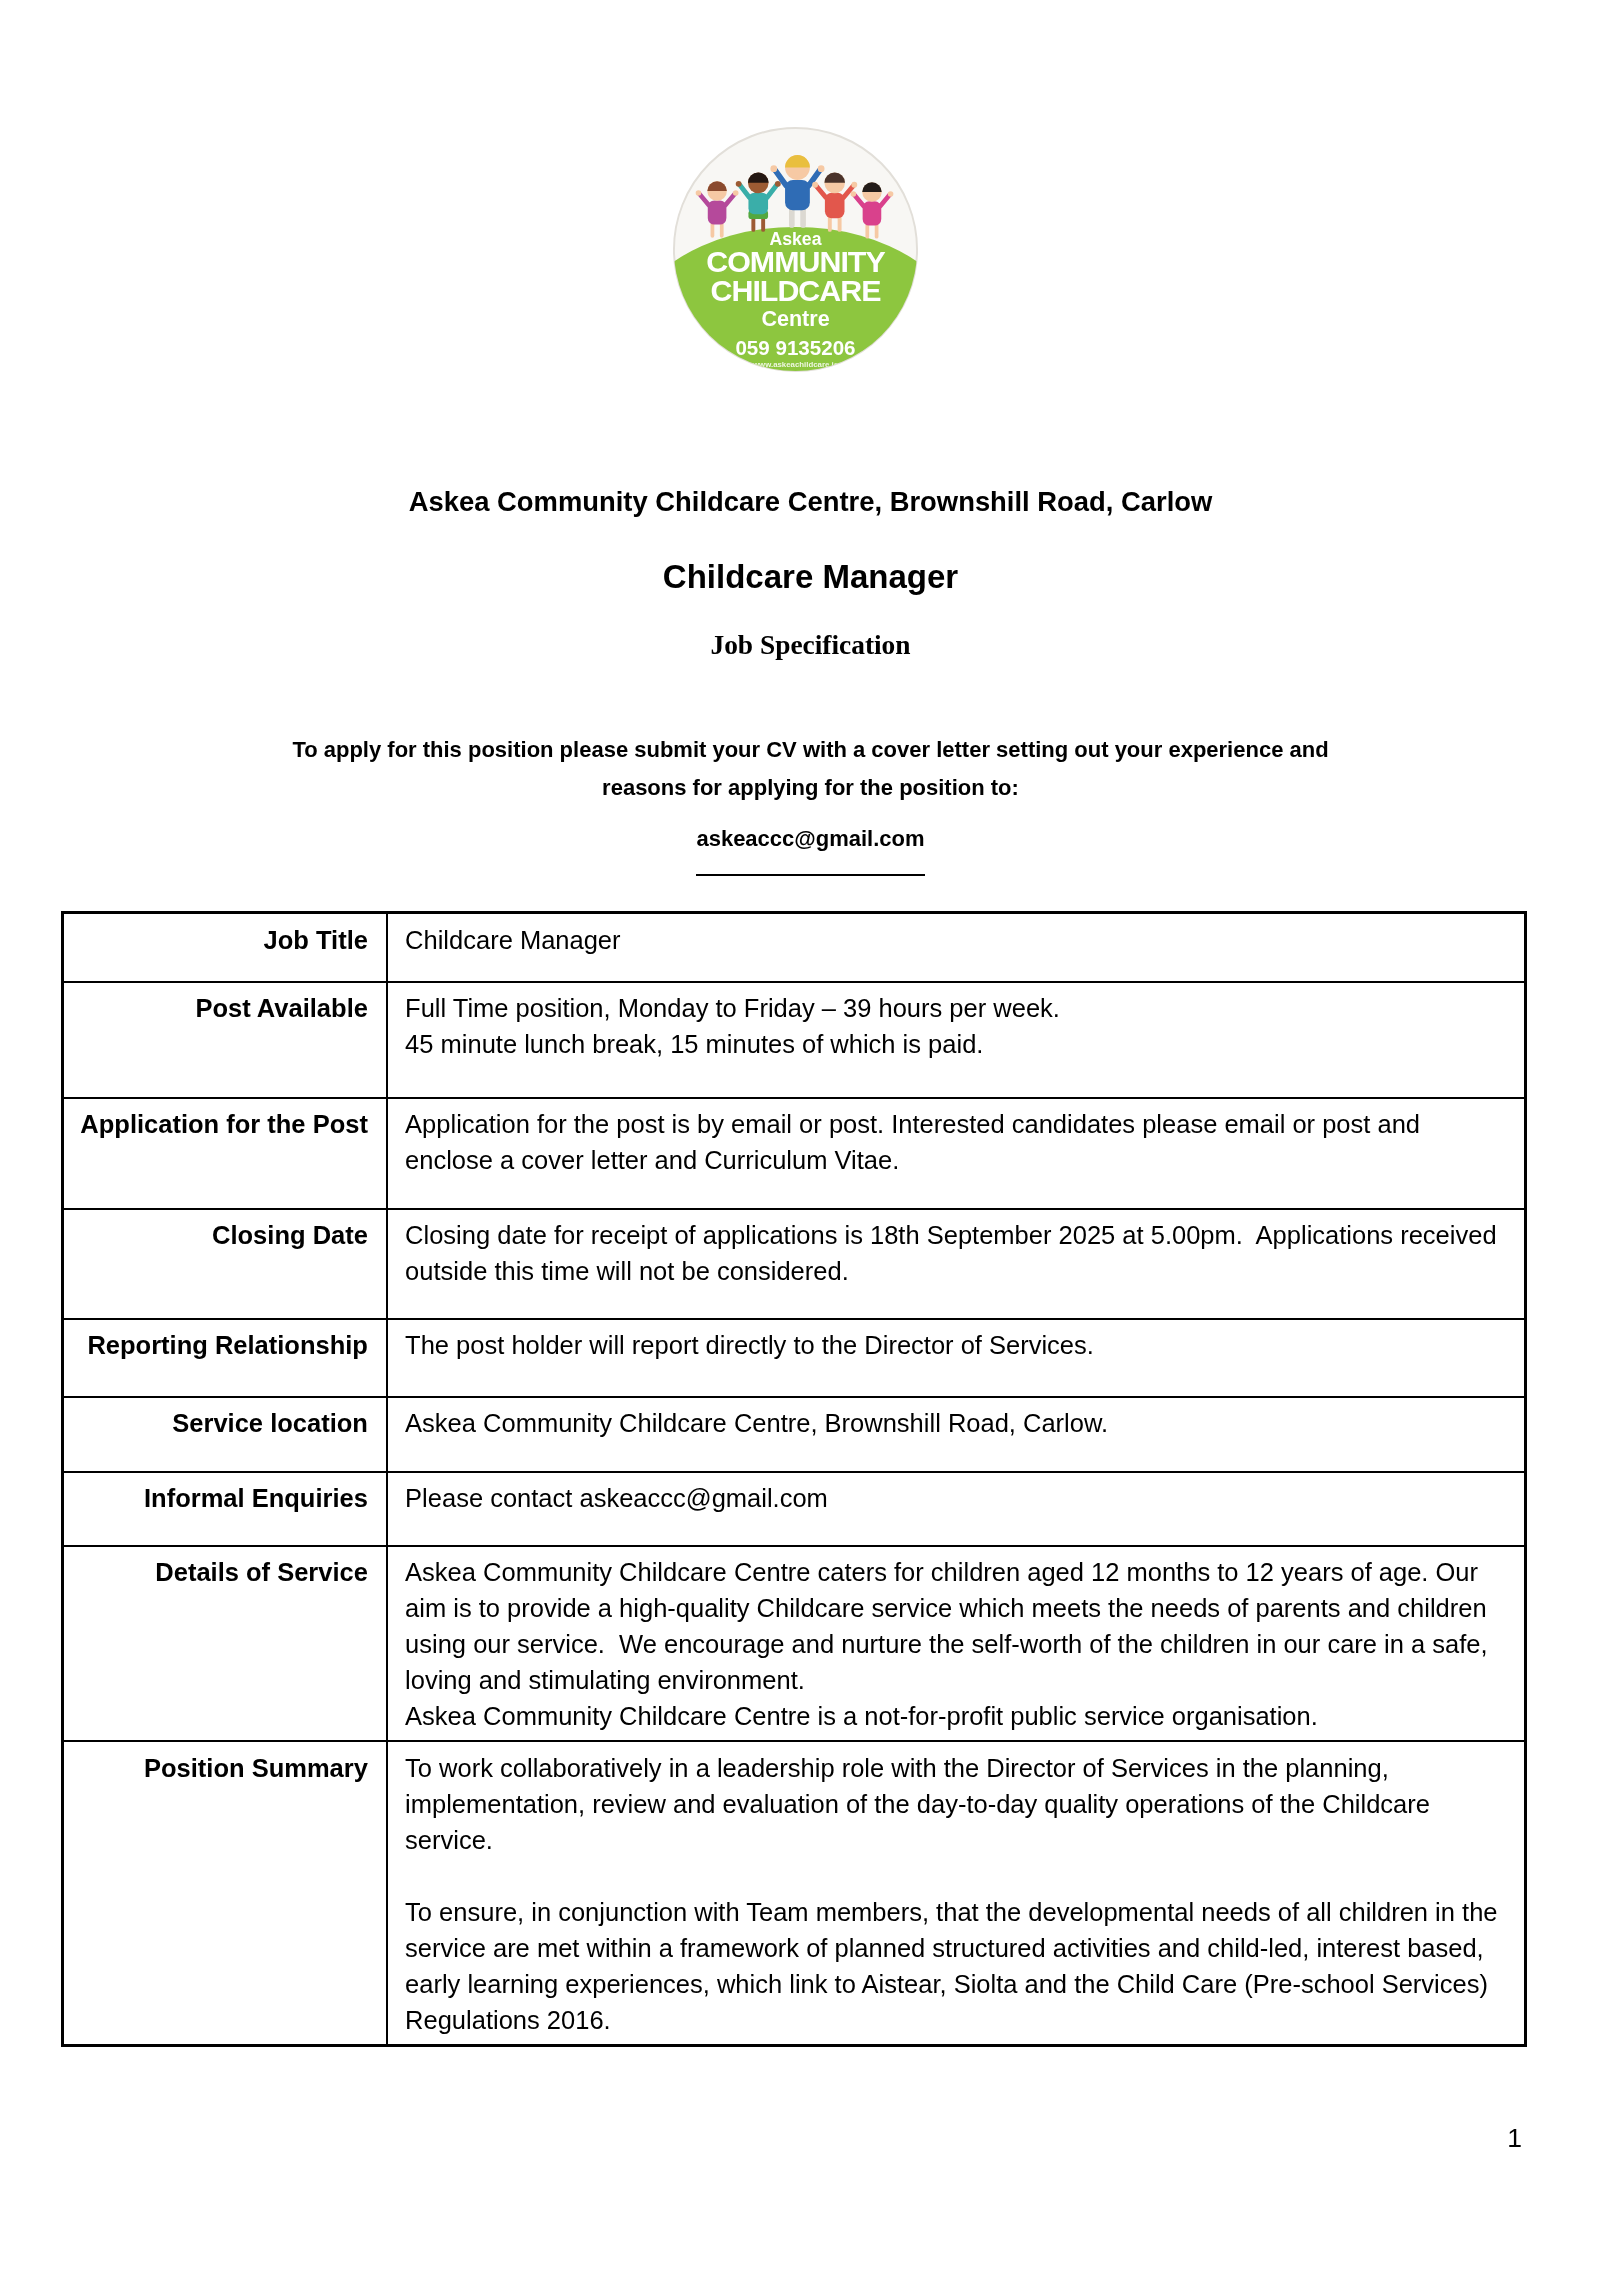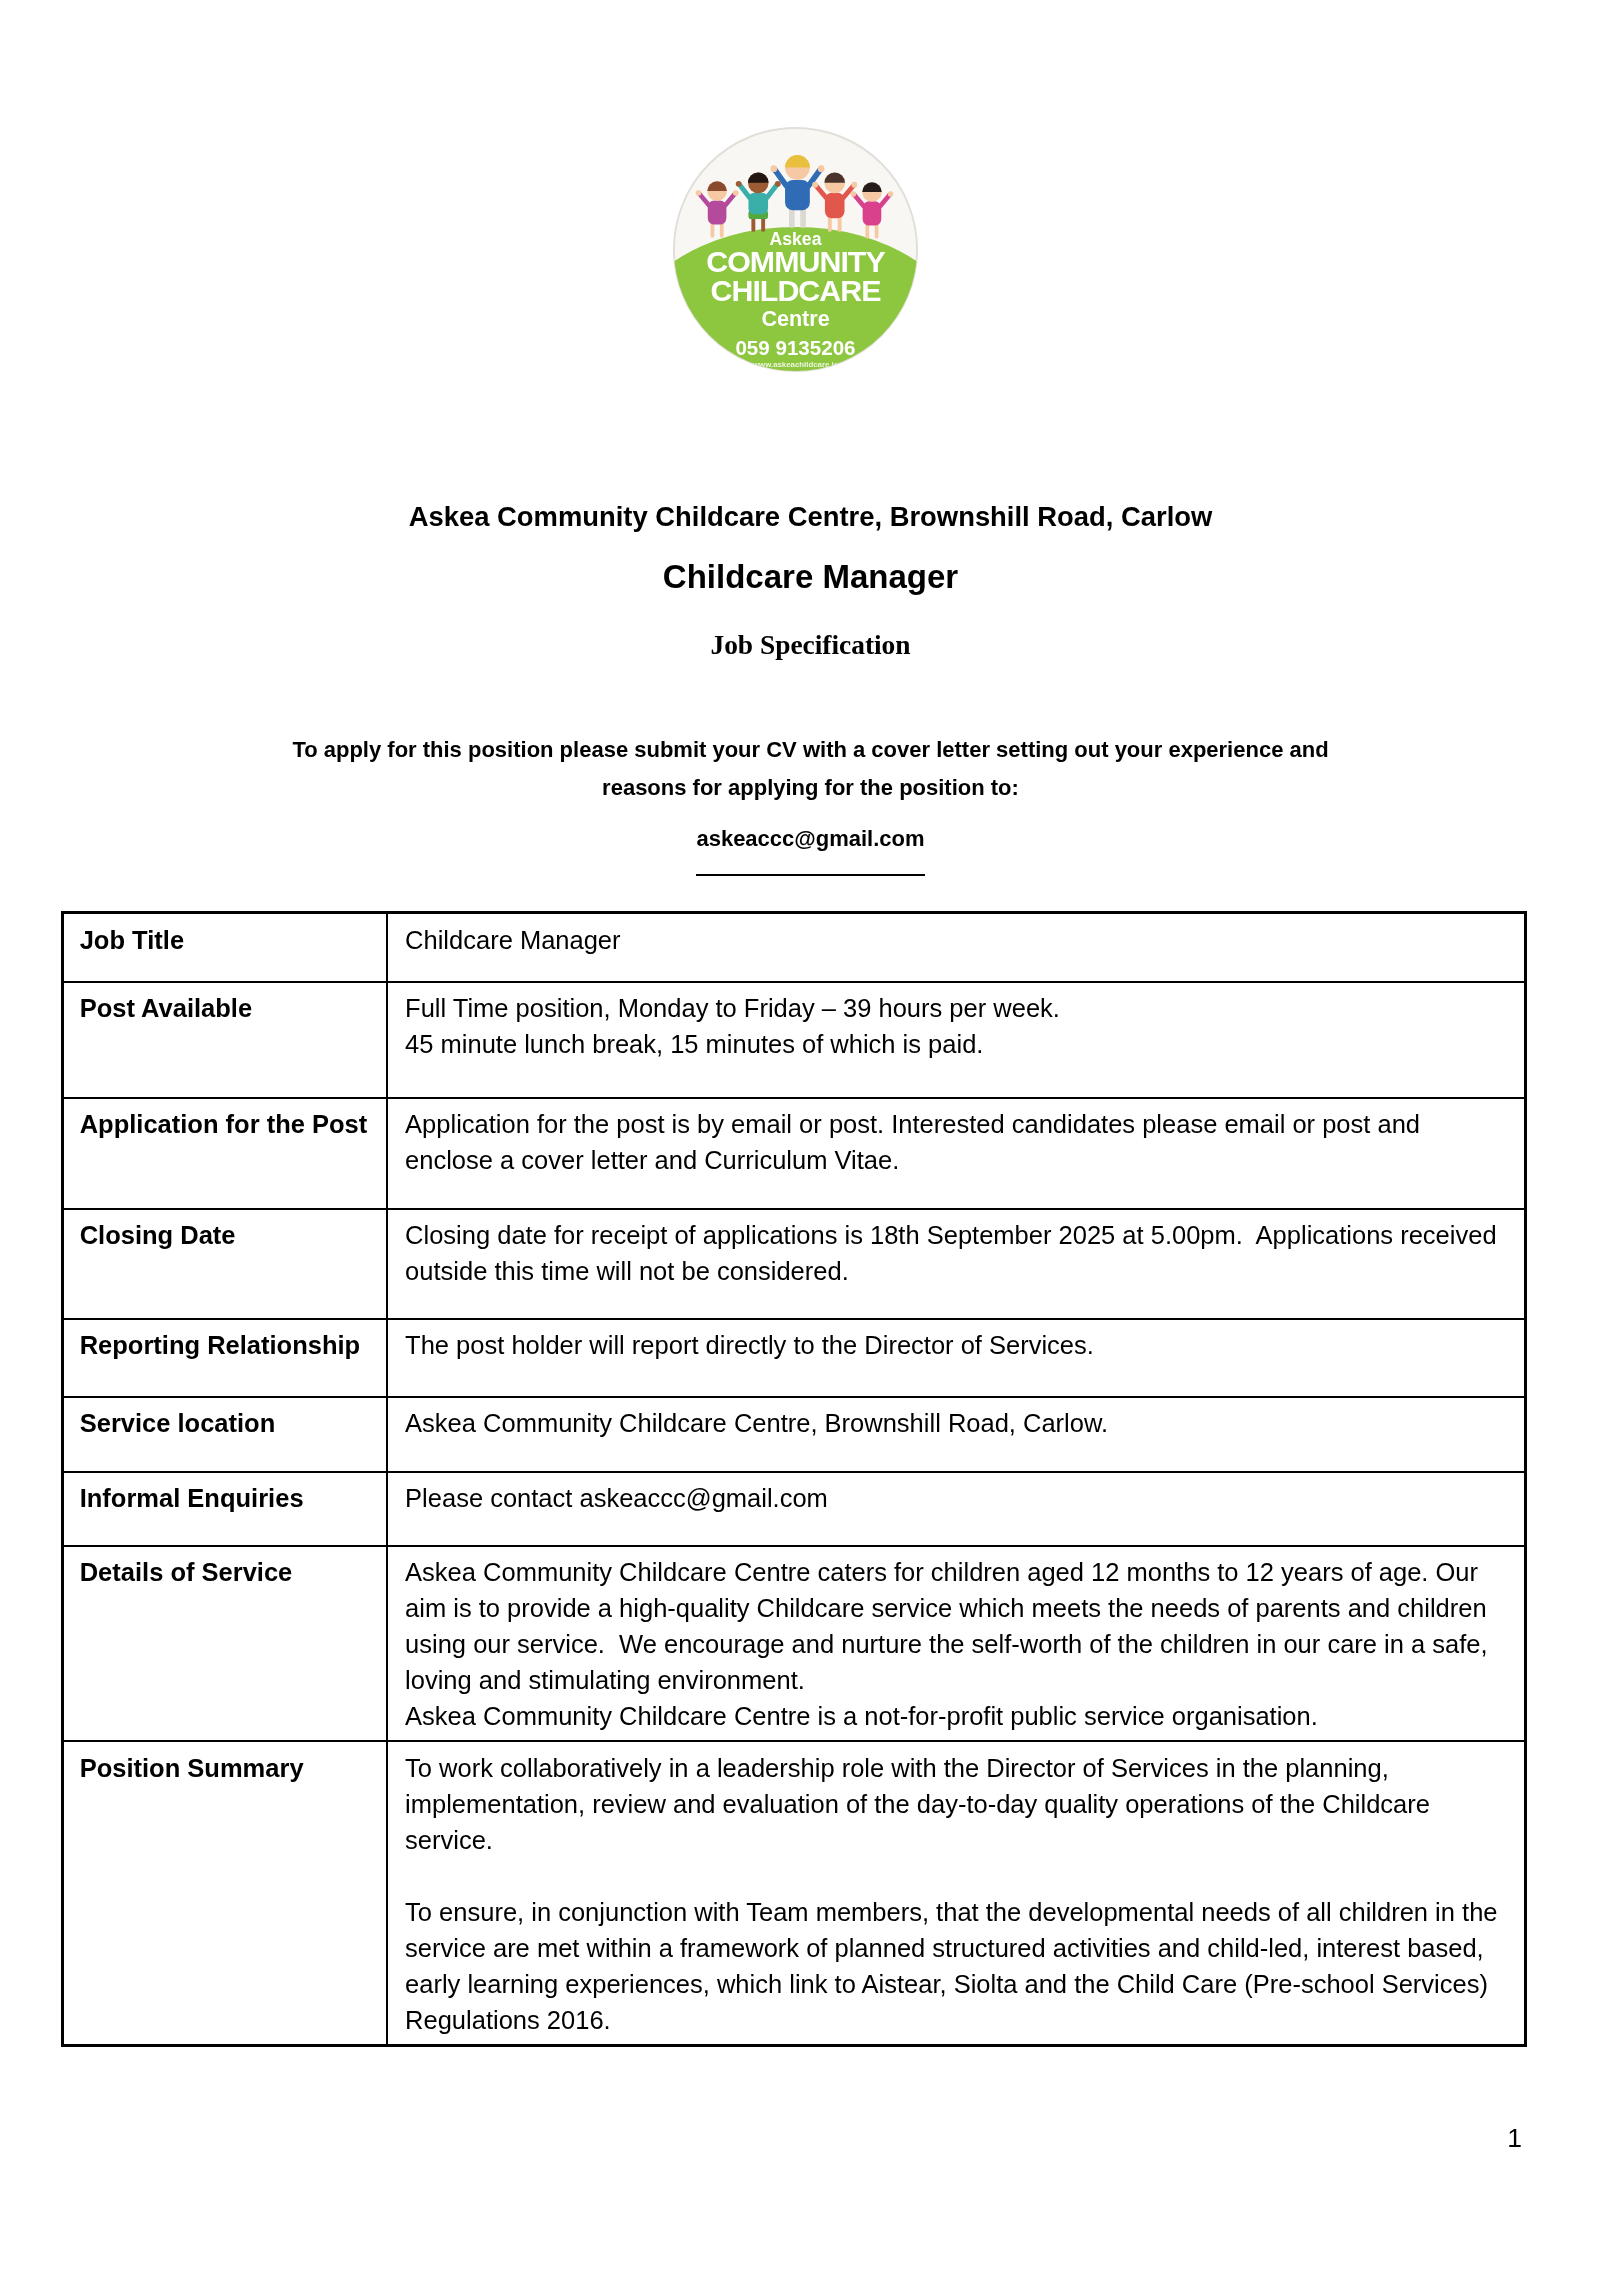--- a/index.html
+++ b/index.html
@@ -9,40 +9,40 @@
     background:#ffffff;
     font-family:"Liberation Sans",sans-serif;
     color:#000;
     overflow:hidden;
   }
   
   .logo-wrap{position:absolute;left:672px;top:126px;width:247px;height:247px;}
   .logo-wrap svg{display:block;}
   
   .center-line{position:absolute;left:0;width:100%;text-align:center;}
-  .h-address{top:498px;font-size:27.4px;font-weight:bold;line-height:37px;text-align:center;}
+  .h-address{top:483px;font-size:27.4px;font-weight:bold;line-height:37px;text-align:center;}
   .h-title{top:554px;font-size:33px;font-weight:bold;line-height:45px;}
   .h-subtitle{top:627px;font-size:27.4px;font-weight:bold;line-height:37px;font-family:Liberation Serif, serif;}
   .apply-block{position:absolute;left:0;top:731px;width:100%;text-align:center;
     font-size:22px;font-weight:bold;line-height:38px;}
   .apply-email{display:inline-block;border-bottom:2.9px solid #000;padding-bottom:16px;margin-top:13px;text-align:right;}
   
   table.spec{
     position:absolute;left:61px;top:911px;width:1466px;
     border-collapse:collapse;table-layout:fixed;
     border:3.9px solid #000;
     font-size:25.5px;line-height:36px;
   }
   table.spec td{
     border:2.9px solid #000;
     vertical-align:top;
     padding:7.8px 17.6px 5.9px 15.7px;
     background:#fff;
   }
-  table.spec td.lbl{font-weight:bold;border-right-width:2px;}
+  table.spec td.lbl{font-weight:bold;border-right-width:2px;text-align:right;}
   table.spec td.val{border-left-width:2px;padding-left:17.6px;}
   .cell-p{margin:0;min-height:36px;white-space:pre-wrap;}
   
   .page-num{position:absolute;top:2122px;right:99px;font-size:26.5px;line-height:33px;}
 </style>
 </head>
 <body>
 
 <div class="page">
 

